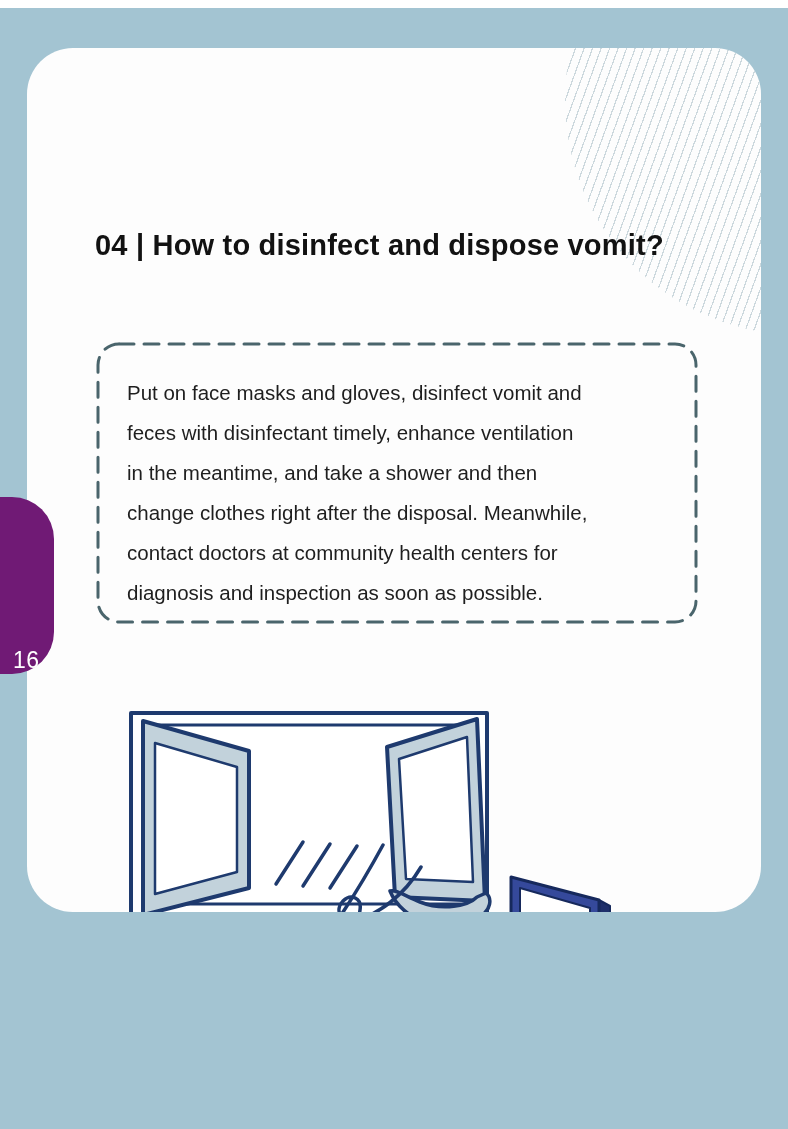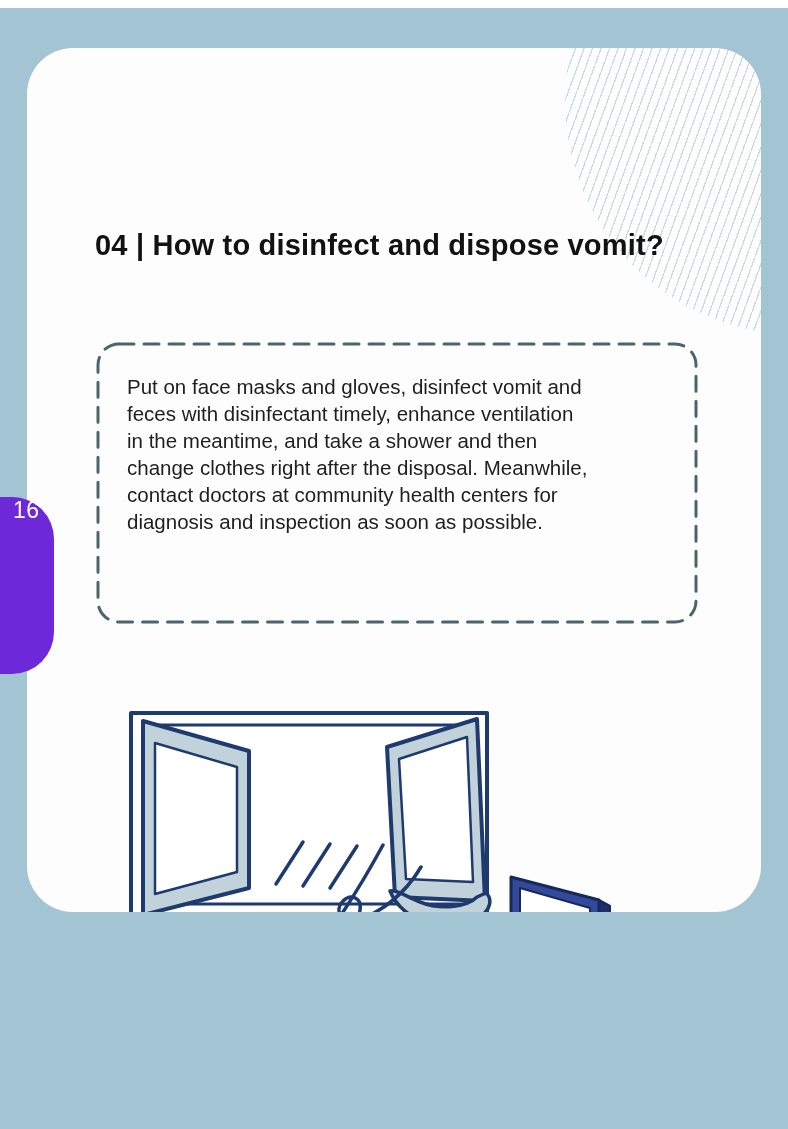--- a/index.html
+++ b/index.html
@@ -21,26 +21,26 @@
   .page-title{
     position:absolute;left:68px;top:181px;width:660px;margin:0;
     font-size:29px;font-weight:700;letter-spacing:.2px;color:#121212;
   }
   .note-box{
     position:absolute;left:69px;top:294px;width:602px;height:282px;box-sizing:border-box;
   }
   .note-border{position:absolute;left:0;top:0;}
   .note-text{
     position:absolute;left:31px;top:31px;width:545px;margin:0;
-    font-size:20.5px;line-height:27px;color:#1e1e1e;white-space:pre-line;
+    font-size:20.5px;line-height:40px;color:#1e1e1e;white-space:pre-line;
   }
   .page-tab{
     position:absolute;left:0;top:497px;width:54px;height:177px;z-index:5;
-    background:#6d28d9;border-radius:0 42px 42px 0;
-    display:flex;align-items:flex-start;
+    background:#701a75;border-radius:0 42px 42px 0;
+    display:flex;align-items:flex-end;
   }
   .page-tab .num{
     padding-left:13px;font-size:23px;color:#ffffff;letter-spacing:.5px;
   }
   .illu{position:absolute;left:0;top:0;}
   .footer-cdc{
     position:absolute;left:169px;top:995px;display:flex;align-items:center;z-index:2;flex-direction:column;
   }
   .cdc-mark{width:34px;height:36px;margin-right:6px;flex:0 0 auto;}
   .cdc-zh{font-size:12.5px;font-weight:700;color:#3c4043;letter-spacing:.5px;margin-top:7px;}

